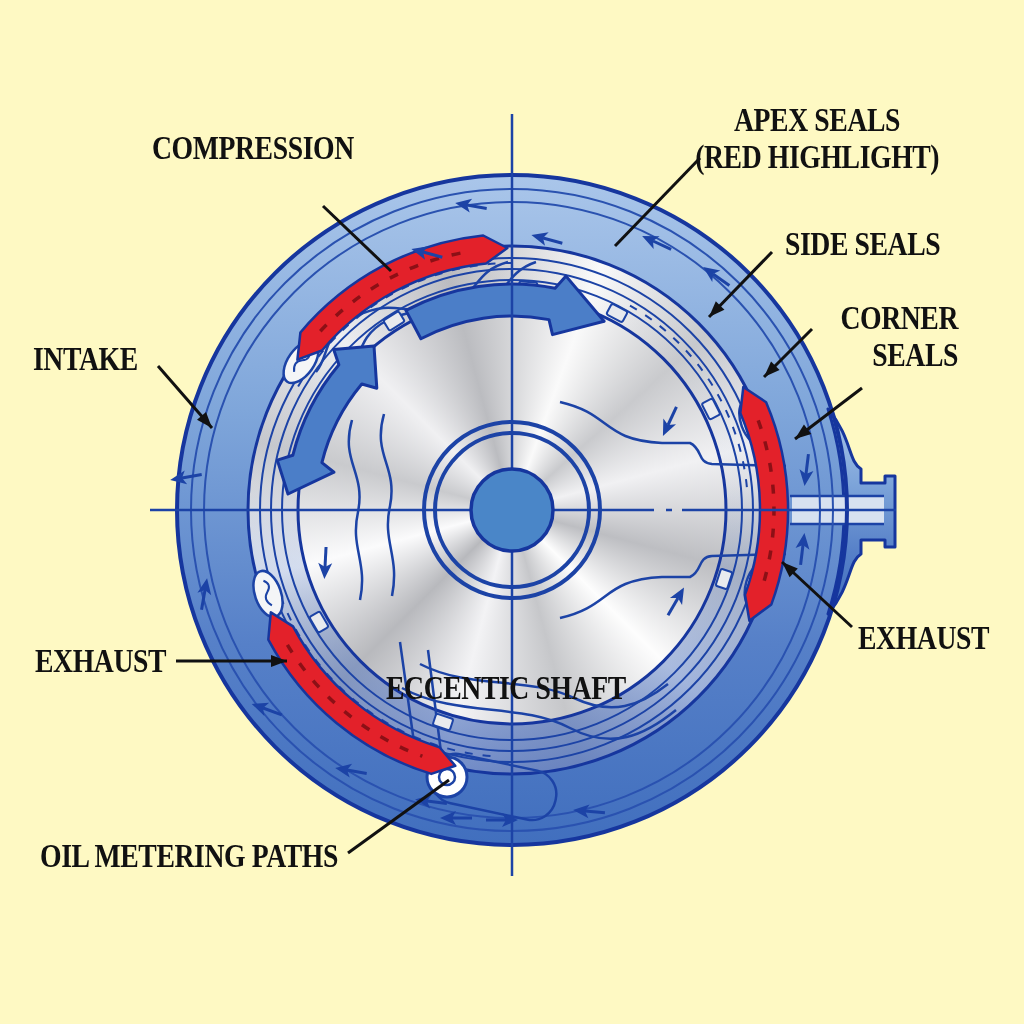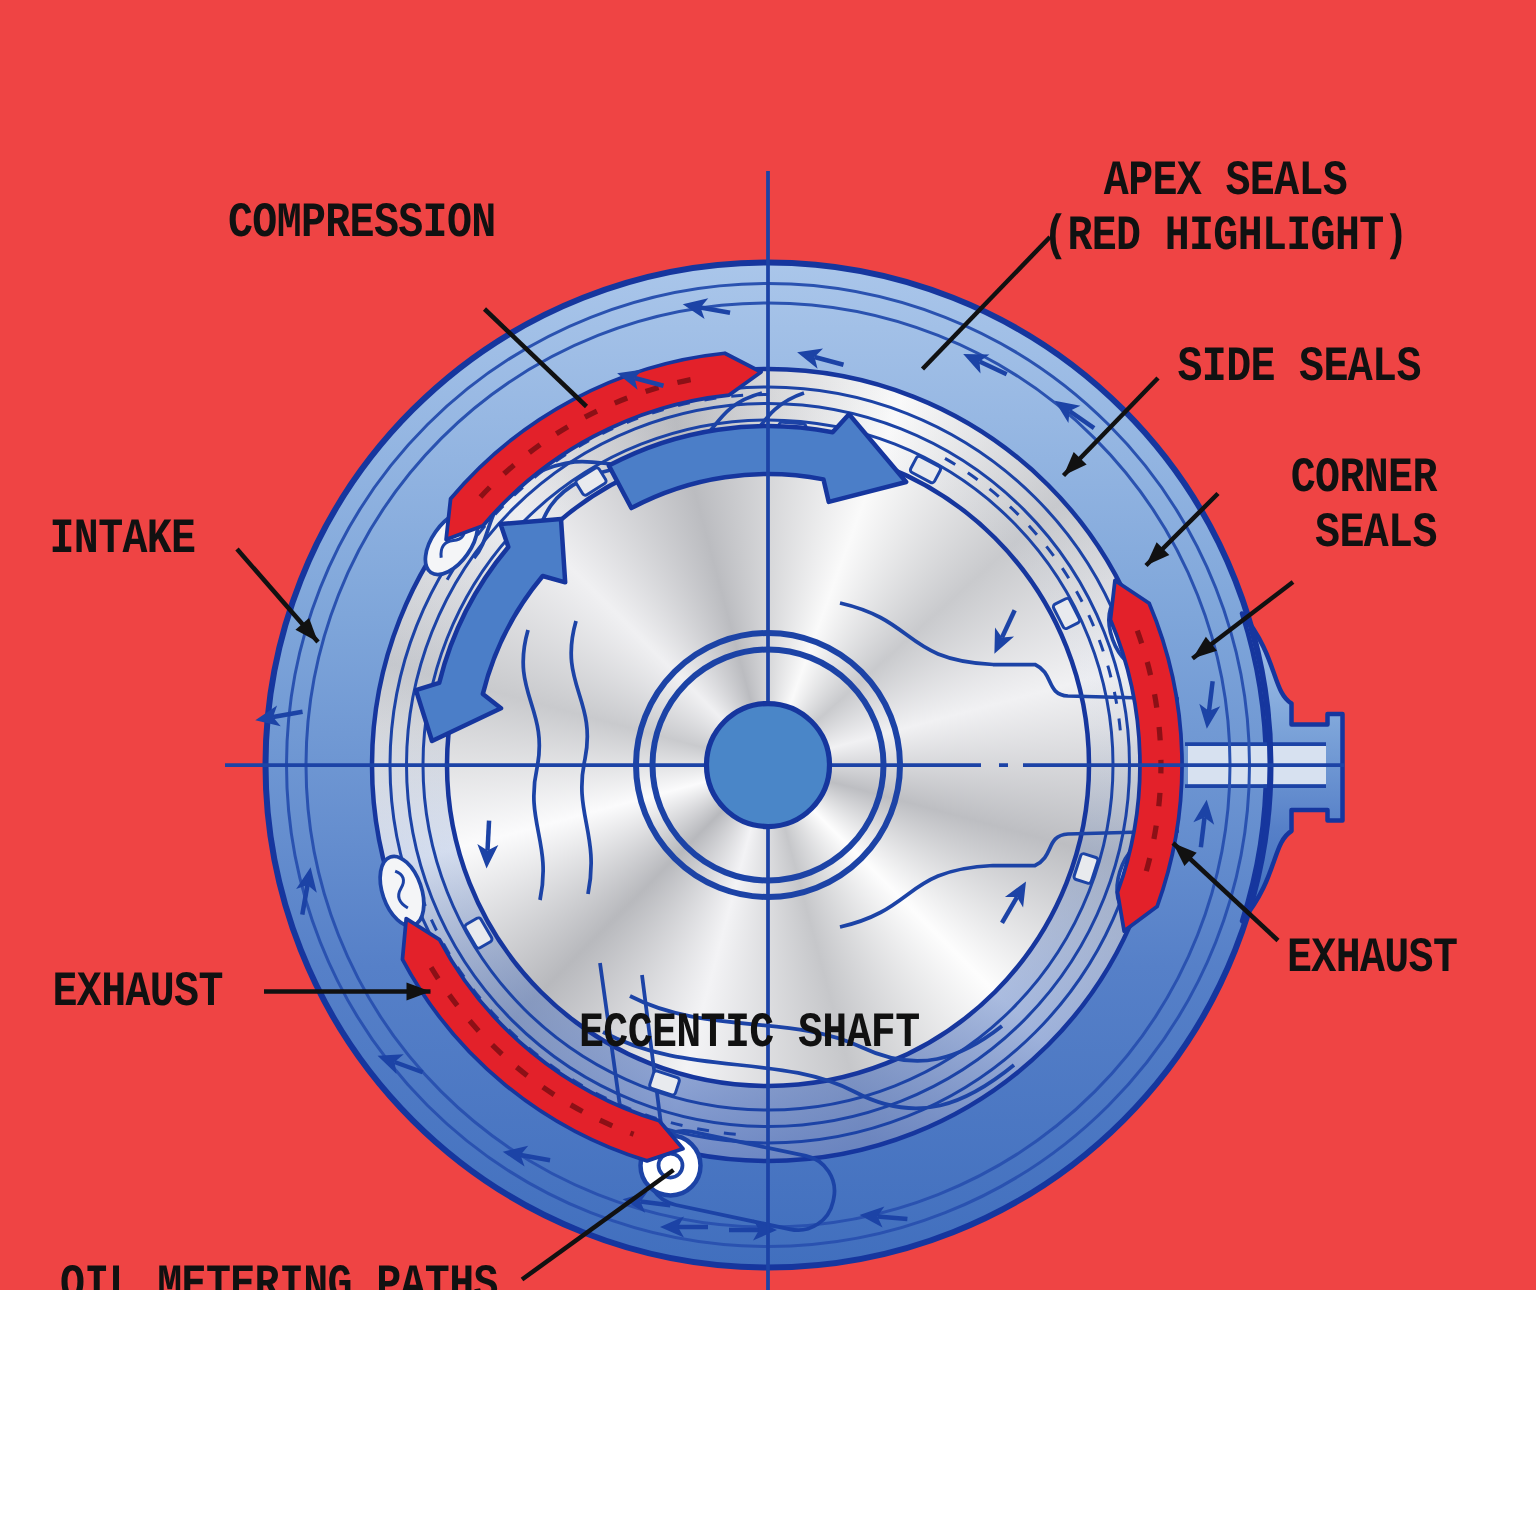--- a/index.html
+++ b/index.html
@@ -1,17 +1,17 @@
 <!DOCTYPE html>
 <html><head>
 <meta charset="utf-8">
 <style>
   html,body{margin:0;padding:0;background:#ffffff;}
-  .stage{position:relative;width:1024px;height:860px;background:#ef4444;overflow:hidden;
-         font-family:Liberation Mono, monospace;}
+  .stage{position:relative;width:1024px;height:1024px;background:#fef9c3;overflow:hidden;
+         font-family:Liberation Serif, serif;}
   .metal-disc{position:absolute;left:244px;top:242px;width:536px;height:536px;border-radius:50%;
     background:conic-gradient(from 20deg at 50% 50%,
       #fafafa 0deg,#c9cacd 28deg,#f1f1f3 55deg,#bdbec2 85deg,#fdfdfd 115deg,
       #c6c7ca 145deg,#f3f3f5 175deg,#b8b9bd 205deg,#fbfbfc 235deg,#c9cacd 265deg,
       #f0f0f2 295deg,#bbbcc0 325deg,#fafafa 360deg);}
   svg.overlay{position:absolute;left:0;top:0;width:1024px;height:1024px;}
   .label{position:absolute;font-weight:700;color:#111;font-size:33px;letter-spacing:-0.5px;
          white-space:nowrap;transform:scaleX(.84);transform-origin:0 0;line-height:37px;}
   .label.center{transform-origin:50% 0;text-align:center;}
   .label.right{transform-origin:100% 0;text-align:right;}

